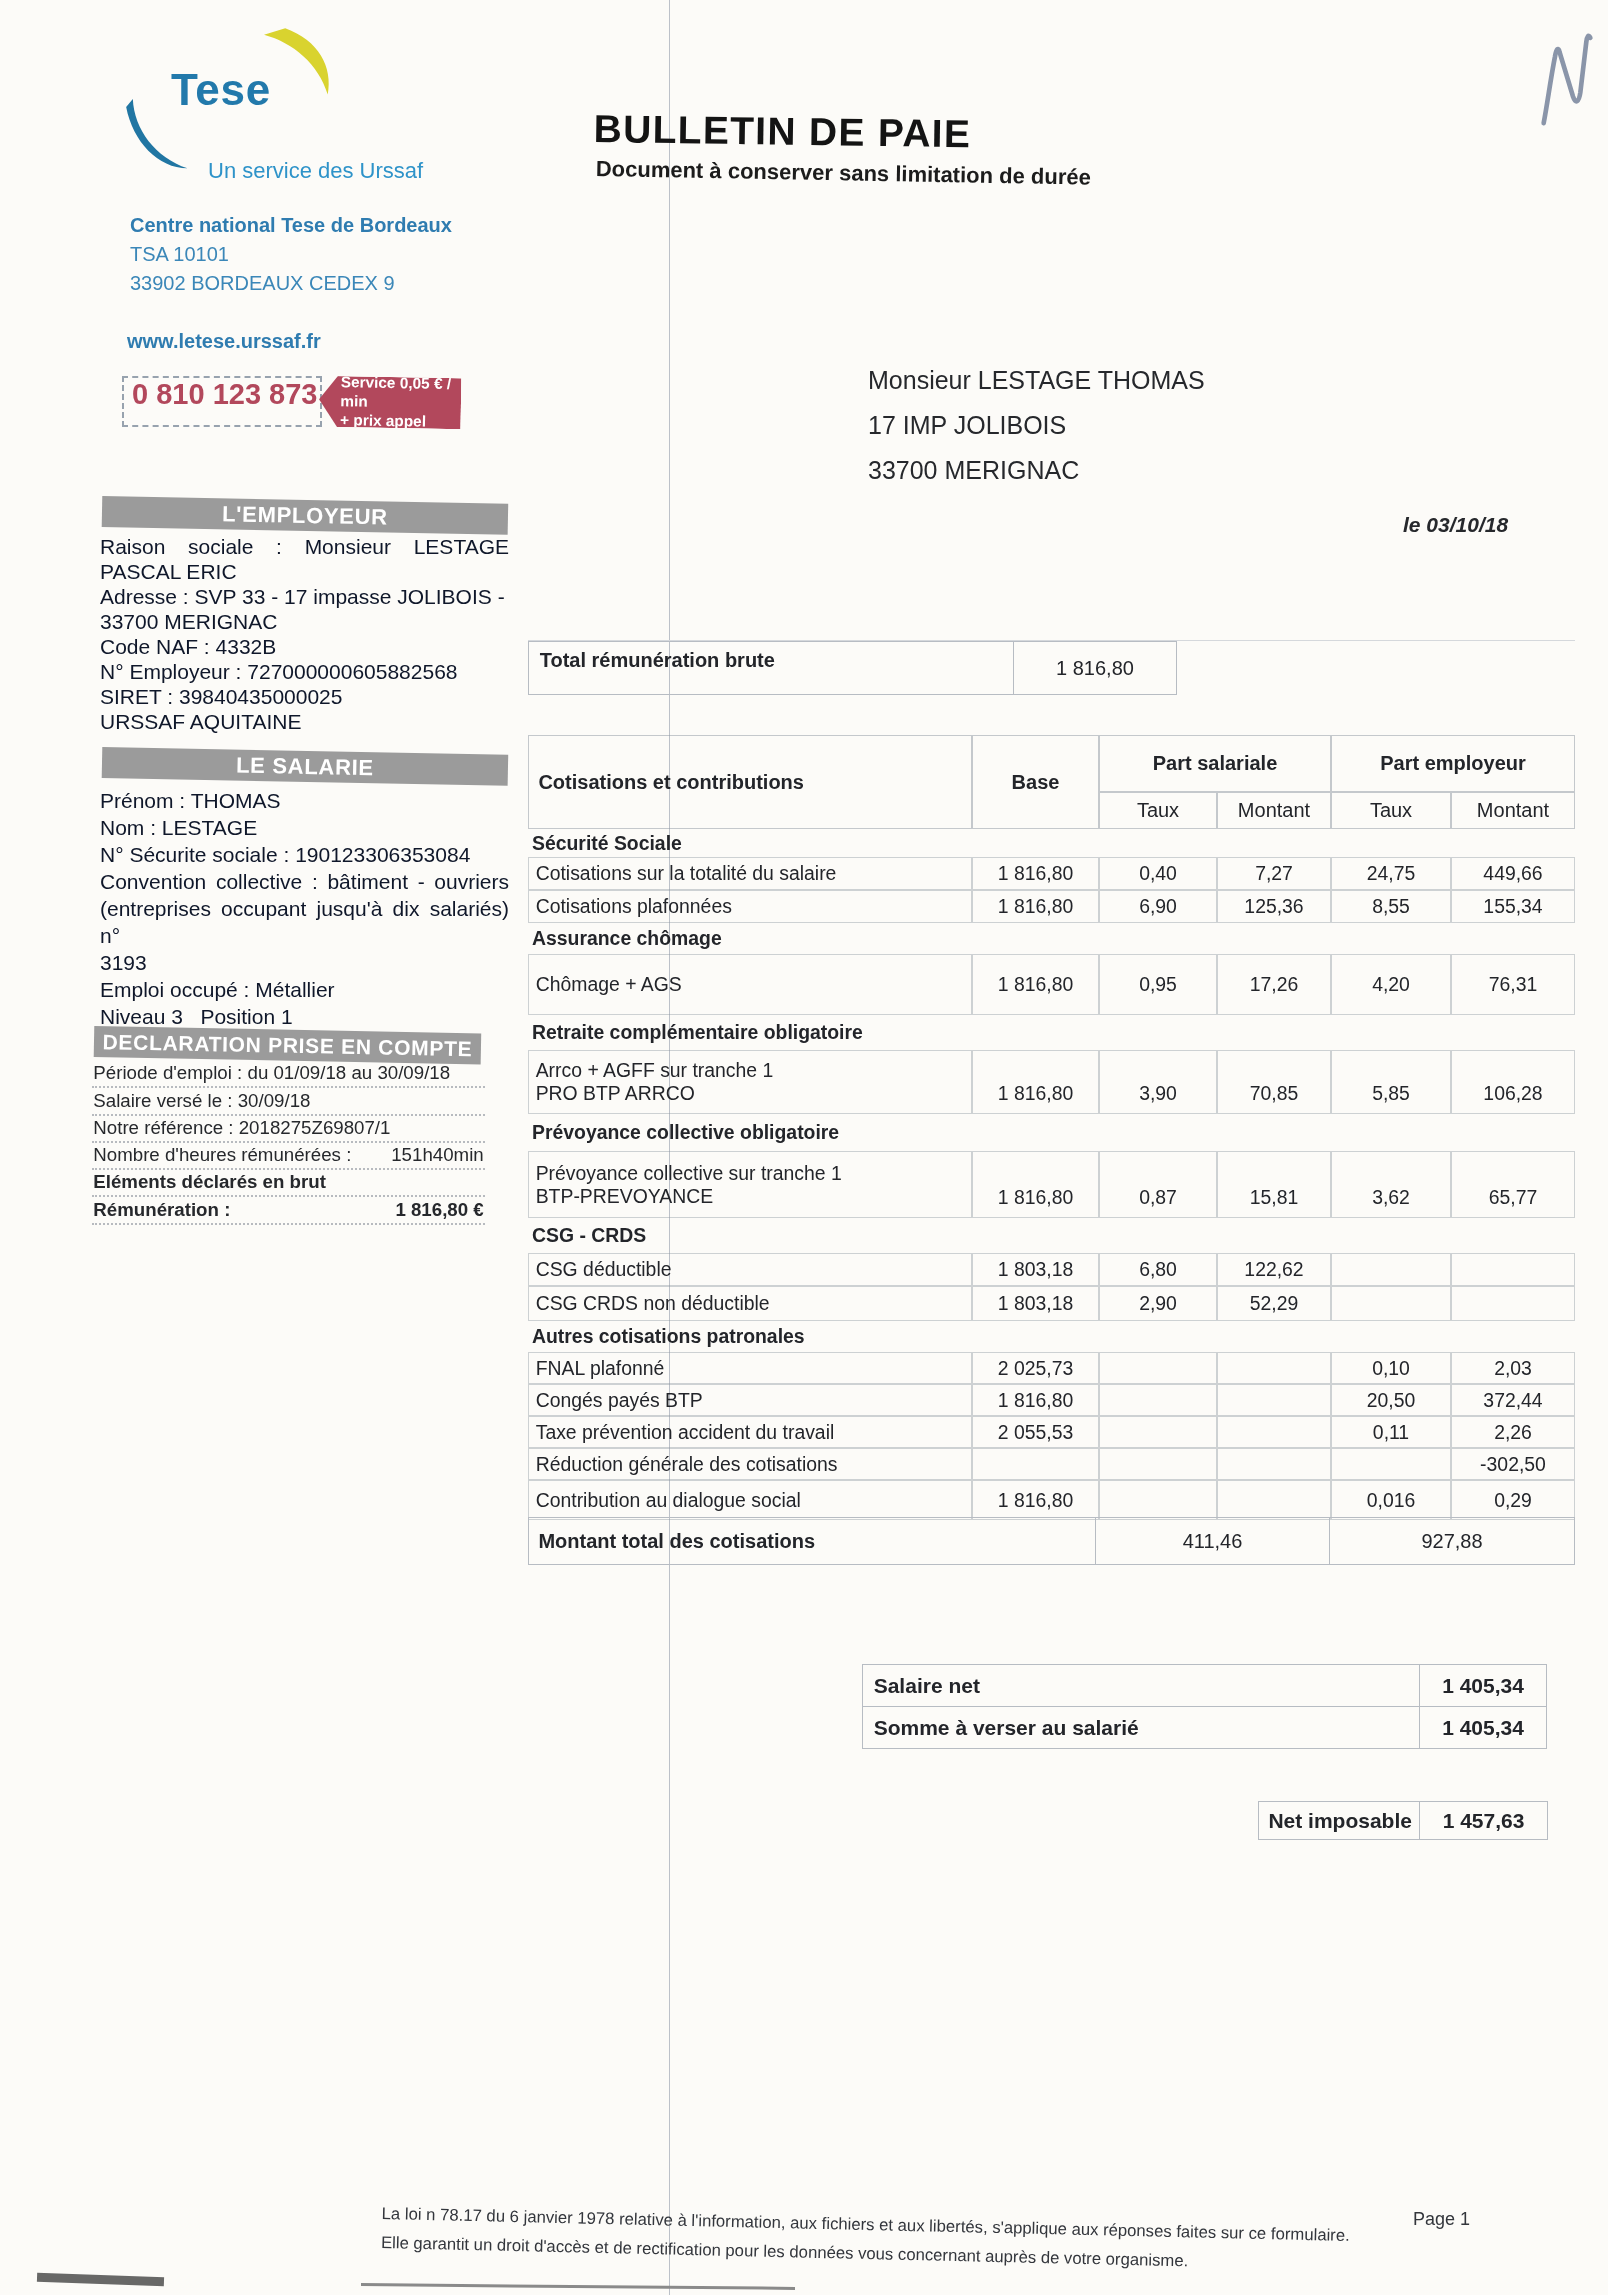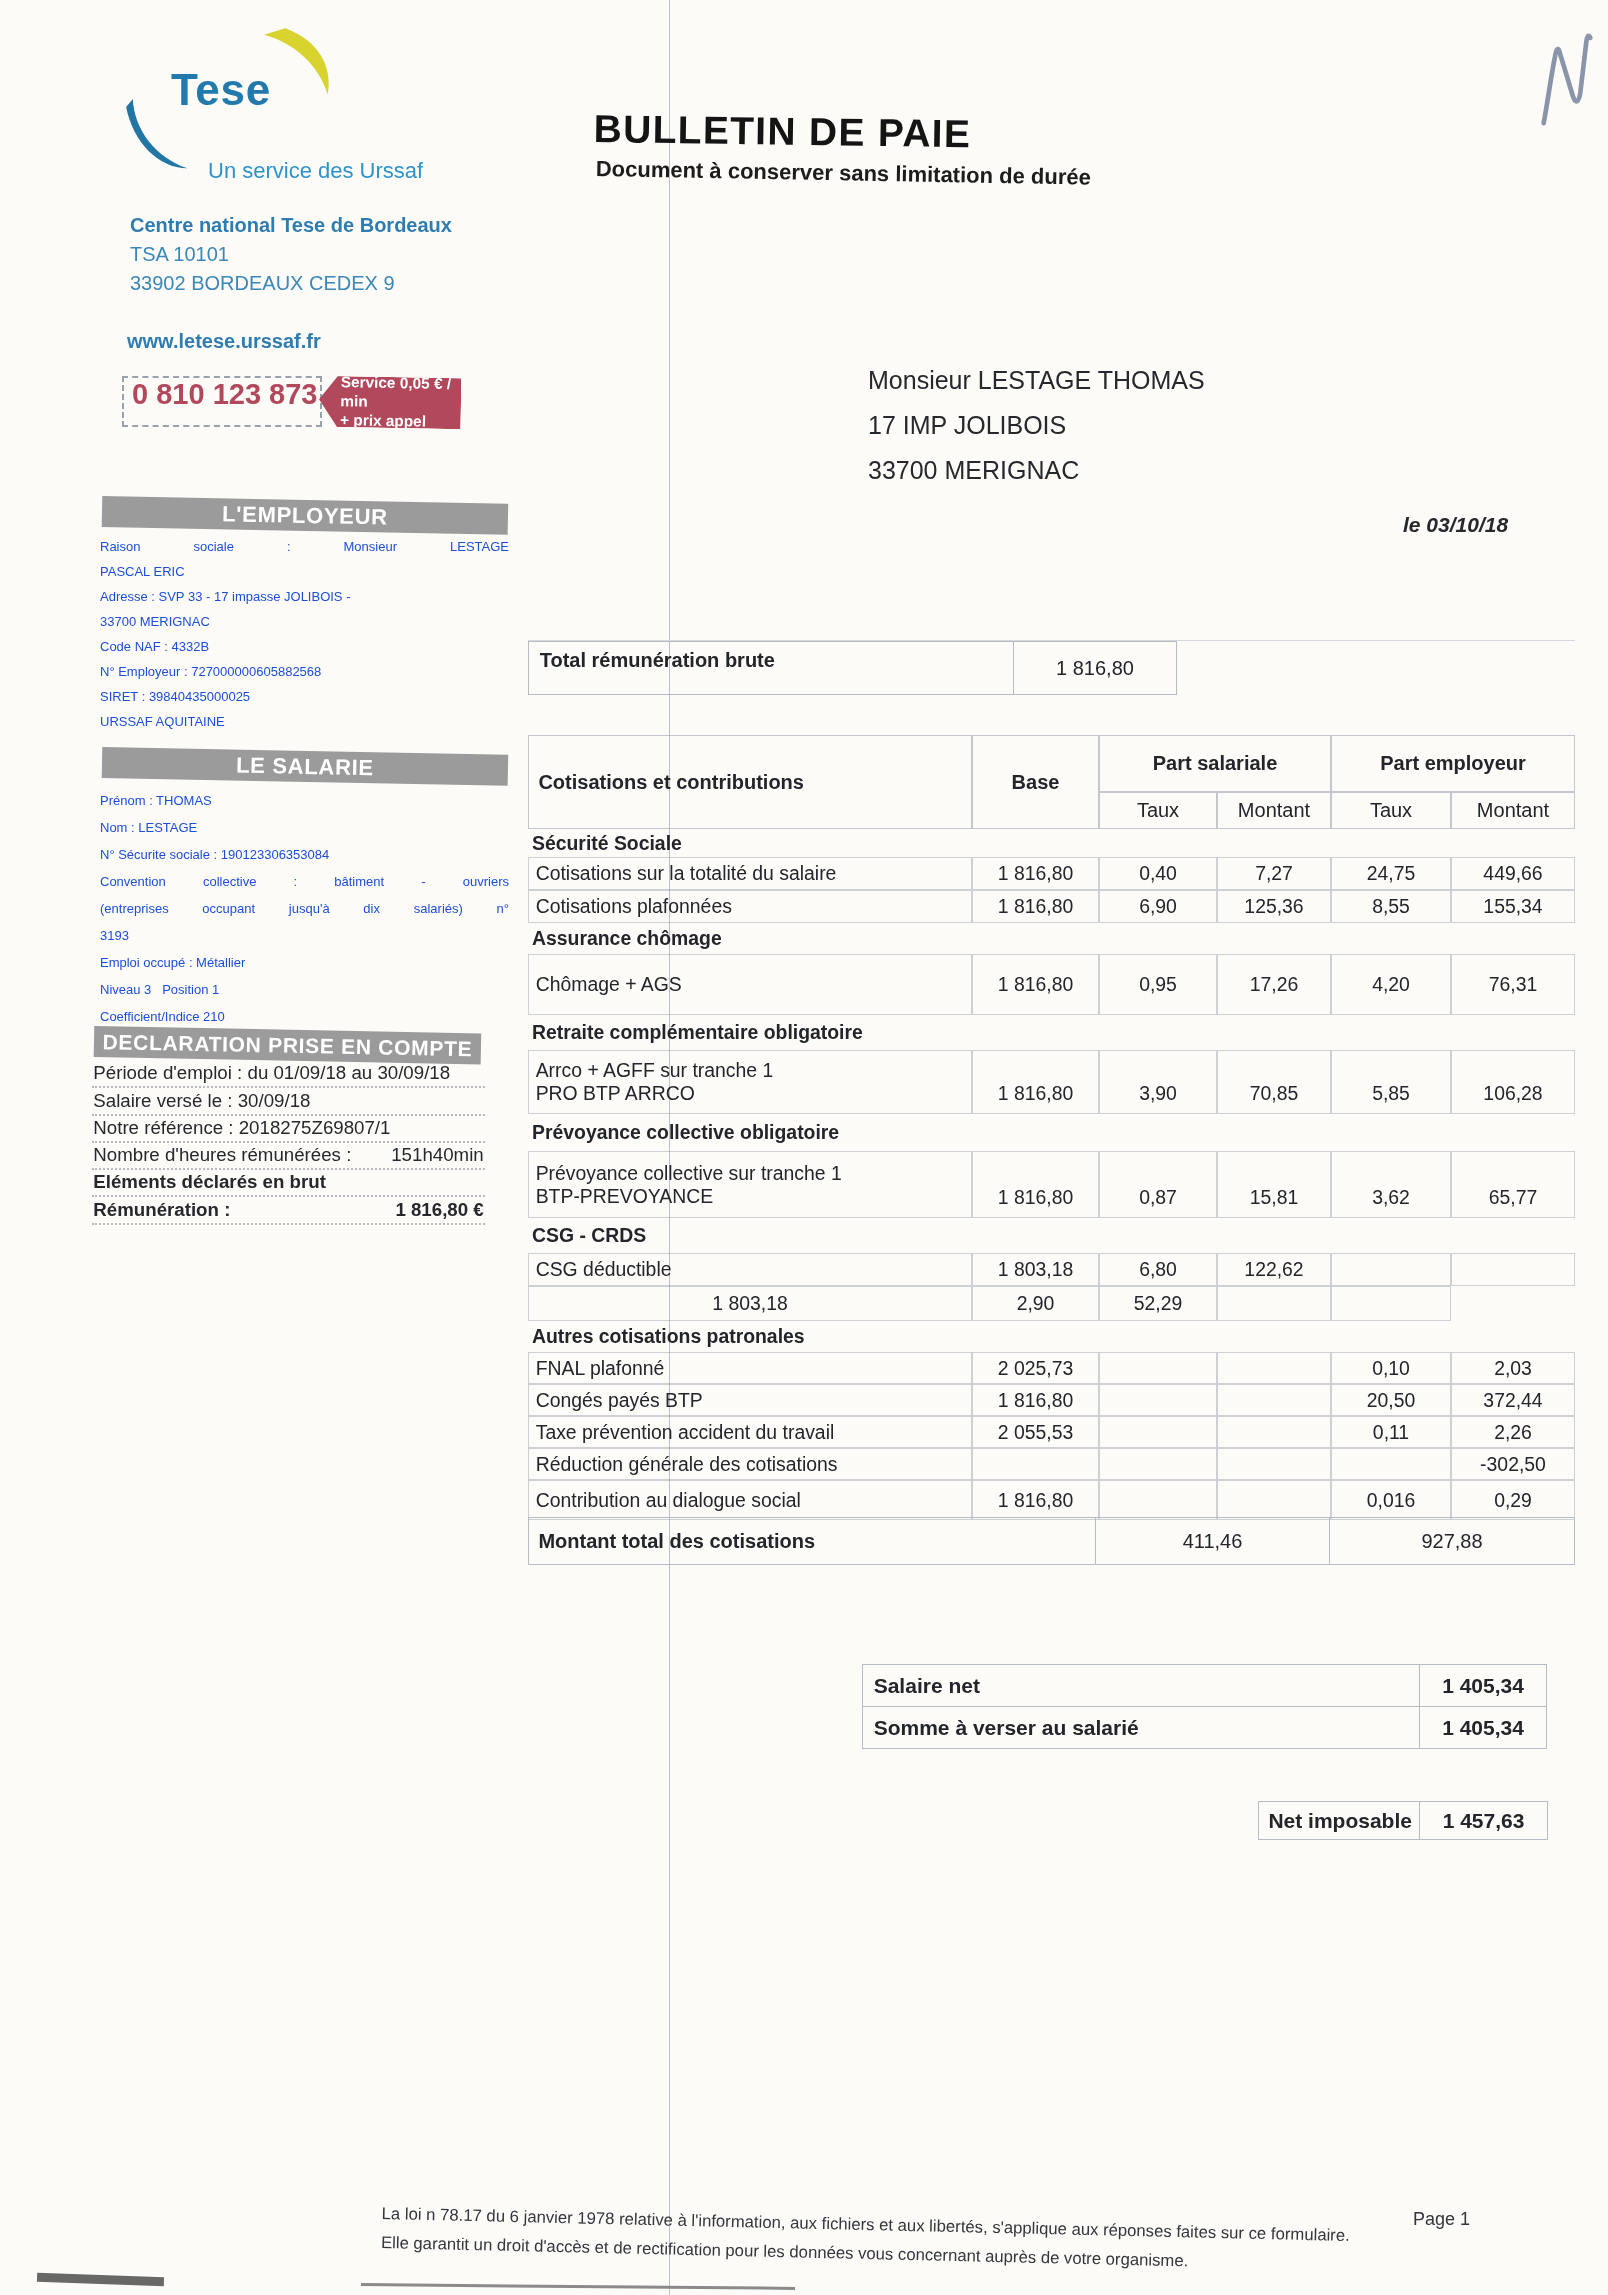--- a/index.html
+++ b/index.html
@@ -31,21 +31,21 @@
     display:flex;flex-direction:column;justify-content:center;padding-left:21.4px;box-sizing:border-box;
     font-size:15.4px;font-weight:bold;line-height:18.7px;transform:rotate(1deg);}
   
   .doc-title{position:absolute;left:594px;top:107px;font-size:39px;font-weight:bold;color:#141414;letter-spacing:1.3px;transform:rotate(.8deg);transform-origin:left top;}
   .doc-subtitle{position:absolute;left:596px;top:156px;font-size:22px;font-weight:bold;color:#1c1c1c;transform:rotate(1deg);transform-origin:left top;}
   .recipient{position:absolute;left:868px;top:358px;font-size:25px;line-height:45px;color:#26282c;}
   .doc-date{position:absolute;left:1403px;top:513px;font-size:21px;font-weight:bold;color:#26282c;font-style:italic;}
   
   .gray-bar{position:absolute;height:31px;background:#9b9b9b;color:#fff;font-size:22px;font-weight:bold;
     display:flex;align-items:center;justify-content:center;letter-spacing:0.7px;transform:rotate(1.1deg);transform-origin:left center;}
-  .infocol{position:absolute;left:100px;width:409px;font-size:13px;color:#1d4ed8;}
+  .infocol{position:absolute;left:100px;width:409px;font-size:21px;color:#0f172a;}
   .infoline{white-space:pre-wrap;}
   .justify{text-align:justify;text-align-last:justify;}
   .emp-lines .infoline{line-height:25px;}
   .sal-lines .infoline{line-height:27px;}
   
   .decl-rows{position:absolute;left:92px;top:1061px;width:393px;font-size:18.7px;color:#26282c;}
   .decl-row{display:flex;justify-content:space-between;align-items:flex-end;min-height:27px;
     border-bottom:2px dotted rgba(125,133,144,.55);padding:1.3px 1.3px 2px 1.3px;box-sizing:border-box;}
   .decl-row.bold{font-weight:bold;}
   
@@ -261,20 +261,23 @@
           <div class="tcell lbl">
             <div class="lbl-line">CSG déductible</div>
           </div>
           <div class="tcell">1 803,18</div>
           <div class="tcell">6,80</div>
           <div class="tcell">122,62</div>
           <div class="tcell"></div>
           <div class="tcell"></div>
         </div>
         <div class="trow" style="height: 35px;">
+          <div class="tcell lbl">
+            <div class="lbl-line">CSG CRDS non déductible</div>
+          </div>
           <div class="tcell">1 803,18</div>
           <div class="tcell">2,90</div>
           <div class="tcell">52,29</div>
           <div class="tcell"></div>
           <div class="tcell"></div>
         </div>
         <div class="srow" style="height: 31px;">Autres cotisations patronales</div>
         <div class="trow" style="height: 32px; border-radius: 8px;">
           <div class="tcell lbl">
             <div class="lbl-line">FNAL plafonné</div>

